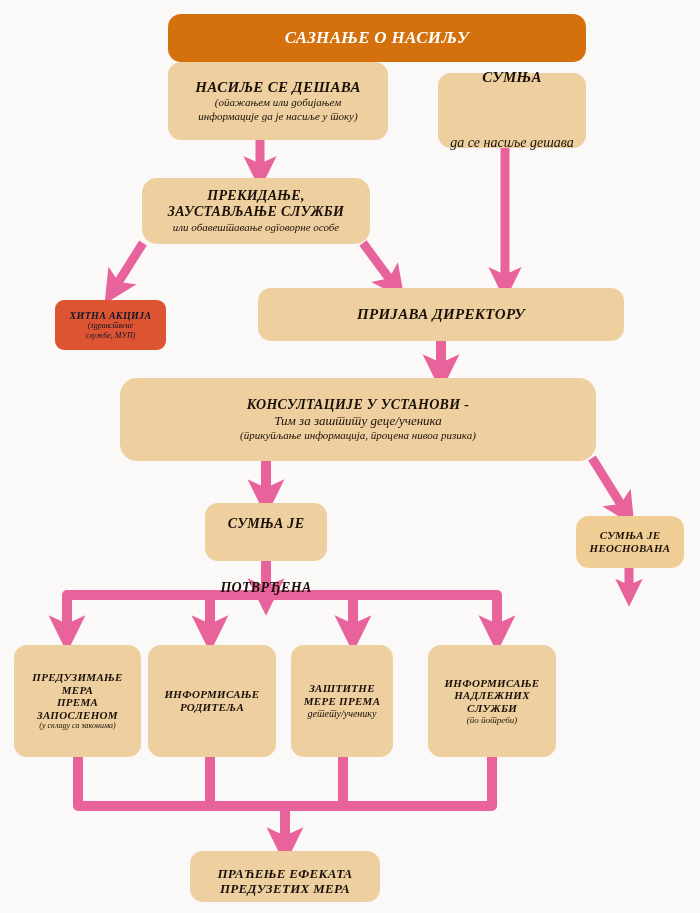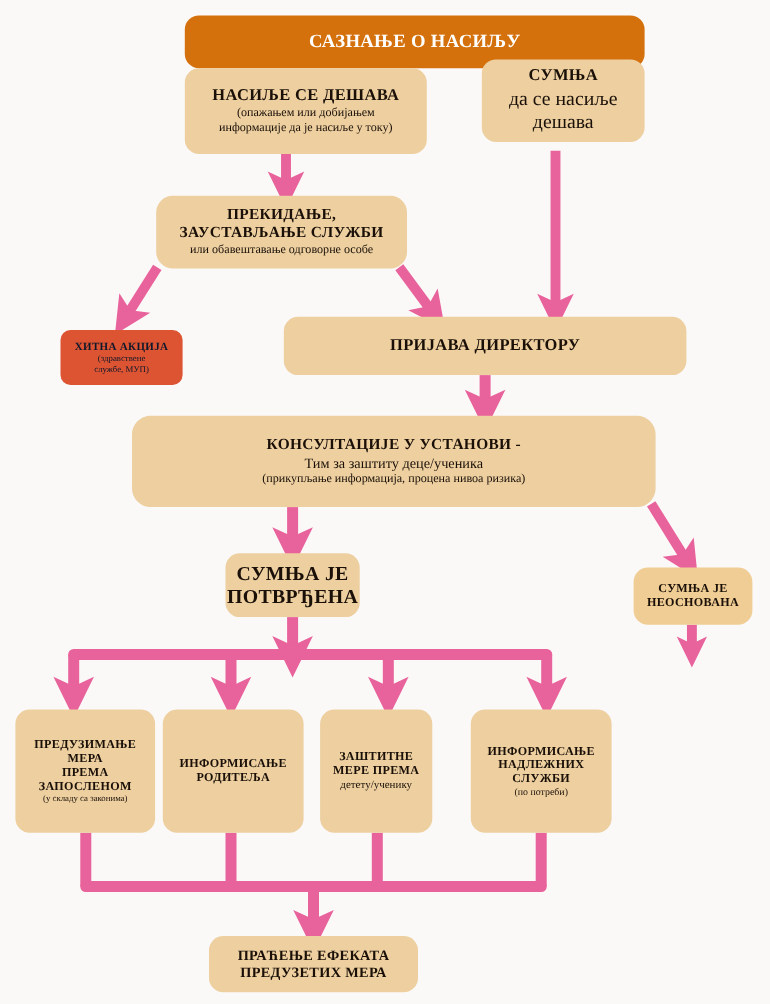--- a/index.html
+++ b/index.html
@@ -28,36 +28,37 @@
     position: absolute;
     box-sizing: border-box;
     display: flex;
     flex-direction: column;
     align-items: center;
     justify-content: center;
     text-align: center;
     border-radius: 13px;
     padding: 16px 6px;
     z-index: 3;
+    font-style: italic;
   }
   .node.tan   { background: #edcfa0; color: #1a1008; }
   .node.tan2  { background: #f0cd94; color: #1a1008; }
   .node.head  { background: #d4710d; color: #ffffff; }
   .node.red   { background: #dd5433; color: #0f172a; }
 
   .l1 { font-weight: bold; letter-spacing: .3px; line-height: 1.15; }
   .l2 { line-height: 1.2; }
   .l3 { line-height: 1.2; }
 
   
   .t17 { font-size: 17px; }
   .t15 { font-size: 15px; }
   .t14 { font-size: 14px; }
   .t13 { font-size: 13px; }
-  .t12 { font-size: 18px; }
+  .t12 { font-size: 14px; margin-top: 48px; }
   .t11 { font-size: 11px; }
   .t10 { font-size: 10px; }
   .t9  { font-size: 9px; }
   .t8  { font-size: 8px; }
 </style>
 </head>
 <body>
 
 <div id="stage">
 
@@ -109,21 +110,21 @@
   <div class="node head" style="left:168px; top:14px; width:418px; height:48px;">
     <div class="l1 t17">САЗНАЊЕ О НАСИЉУ</div>
   </div>
 
   <div class="node tan" style="left:168px; top:62px; width:220px; height:78px;">
     <div class="l1 t15">НАСИЉЕ СЕ ДЕШАВА</div>
     <div class="l2 t11">(опажањем или добијањем</div>
     <div class="l3 t11">информације да је насиље у току)</div>
   </div>
 
-  <div class="node tan" style="left:438px; top:54px; width:148px; height:75px;">
+  <div class="node tan" style="left:438px; top:73px; width:148px; height:75px;">
     <div class="l1 t15">СУМЊА</div>
     <div class="l2 t12">да се насиље дешава</div>
   </div>
 
   <div class="node tan" style="left:142px; top:178px; width:228px; height:66px;border-radius:15px;">
     <div class="l1 t14">ПРЕКИДАЊЕ,</div>
     <div class="l1 t14">ЗАУСТАВЉАЊЕ СЛУЖБИ</div>
     <div class="l3 t11">или обавештавање одговорне особе</div>
   </div>
 
@@ -173,18 +174,18 @@
     <div class="l2 t10">детету/ученику</div>
   </div>
 
   <div class="node tan" style="left:428px; top:645px; width:128px; height:112px;">
     <div class="l1 t11">ИНФОРМИСАЊЕ</div>
     <div class="l1 t11">НАДЛЕЖНИХ</div>
     <div class="l1 t11">СЛУЖБИ</div>
     <div class="l3 t9">(по потреби)</div>
   </div>
 
-  <div class="node tan" style="left:190px; top:851px; width:190px; height:51px;">
+  <div class="node tan" style="left:190px; top:851px; width:190px; height:51px;justify-content:space-between;">
     <div class="l1 t13">ПРАЋЕЊЕ ЕФЕКАТА</div>
     <div class="l1 t13">ПРЕДУЗЕТИХ МЕРА</div>
   </div>
 
 </div>
 
 </body></html>

